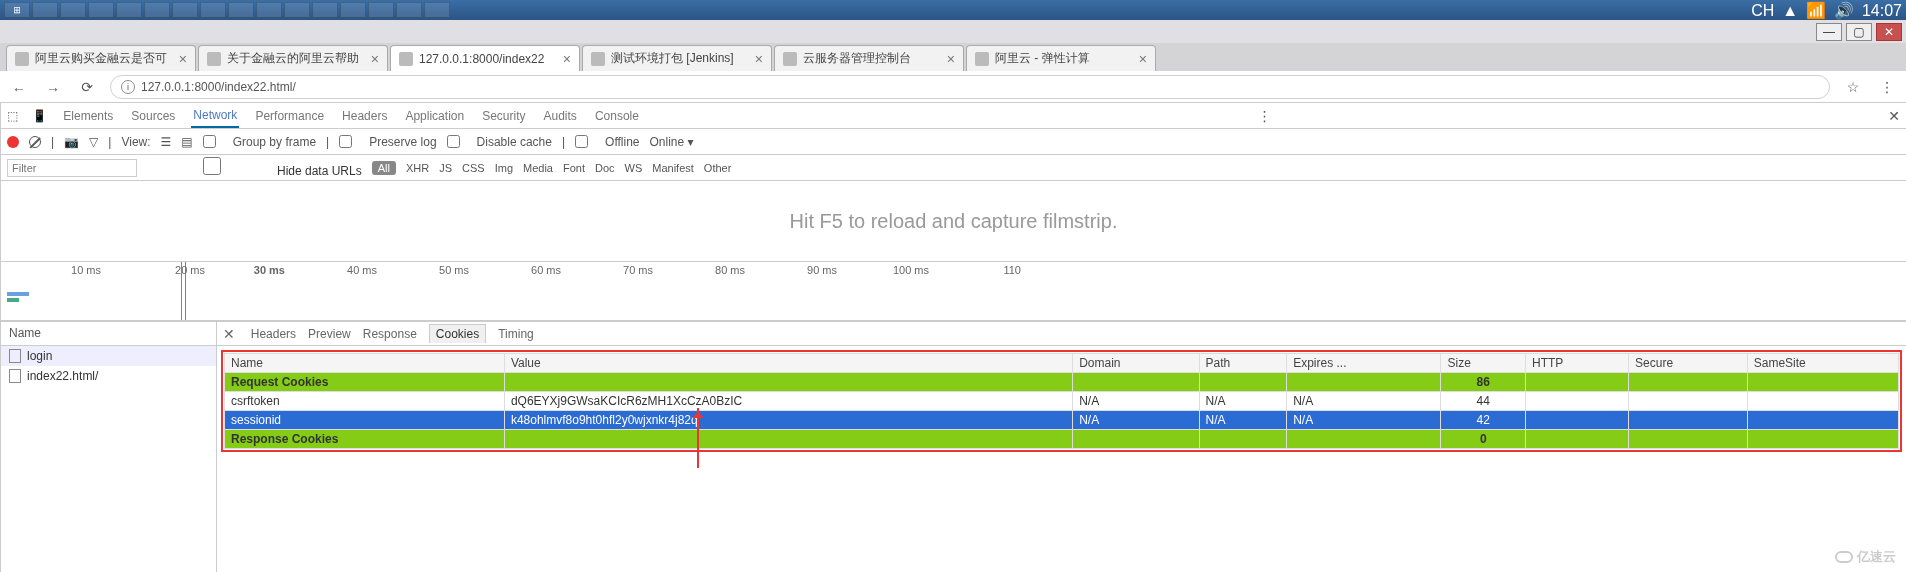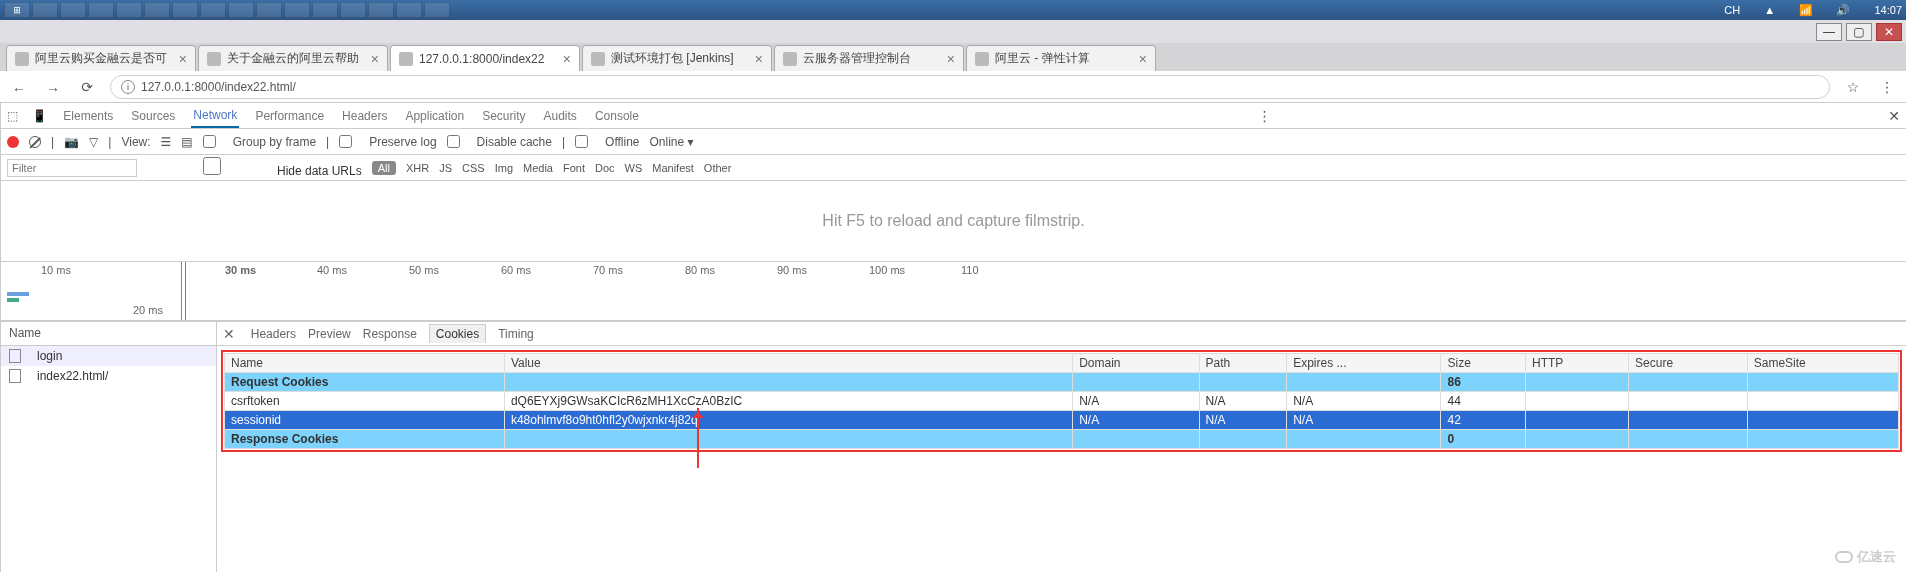--- a/index.html
+++ b/index.html
@@ -1,20 +1,20 @@
 <!DOCTYPE html>
 <html><head>
 <meta charset="utf-8">
 <style>
 *{box-sizing:border-box;margin:0;padding:0;font-family:"Segoe UI",Arial,sans-serif}
 body{width:1906px;height:572px;overflow:hidden;background:#fff;font-size:12px;color:#333}
 .taskbar{height:20px;background:linear-gradient(#3a6ea5,#2c5485);display:flex;align-items:center;padding:0 4px;gap:2px}
 .tb-btn{width:26px;height:16px;background:rgba(255,255,255,.12);border:1px solid rgba(0,0,0,.2);display:flex;align-items:center;justify-content:center;font-size:9px;color:#fff}
 .tb-spacer{flex:1}
-.tb-sys{display:flex;align-items:center;gap:24px;color:#fff;font-size:11px}
+.tb-sys{display:flex;align-items:flex-end;gap:8px;color:#fff;font-size:16px}
 .win-chrome{height:23px;background:#e0dfe3;display:flex;justify-content:flex-end;align-items:center;padding:0 4px;gap:4px}
 .wc-btn{width:26px;height:18px;display:flex;align-items:center;justify-content:center;font-size:12px;border:1px solid #888;background:#efefef}
 .wc-close{background:#c75050;color:#fff;border-color:#a33}
 .tabs-row{height:28px;background:#d4d4d6;display:flex;align-items:flex-end;padding-left:6px}
 .tab{height:26px;background:#f2f2f2;border:1px solid #aaa;border-bottom:none;border-radius:4px 4px 0 0;display:flex;align-items:center;padding:8px 8px;margin-right:2px;font-size:12px;min-width:190px;max-width:200px;color:#444;gap:6px}
 .tab.active{background:#fff}
 .tab .ico{width:14px;height:14px;background:#bbb;border-radius:2px;font-size:9px;display:flex;align-items:center;justify-content:center;color:#fff}
 .tab .title{flex:1;white-space:nowrap;overflow:hidden;text-overflow:ellipsis}
 .tab .x{color:#777;font-size:14px;cursor:pointer}
 .addr-row{height:32px;background:#fff;border-bottom:1px solid #ccc;display:flex;align-items:center;padding:0 8px;gap:12px}
@@ -31,43 +31,43 @@
 .dt-bar{height:26px;border-bottom:1px solid #ccc;display:flex;align-items:center;padding:0 6px;gap:10px;font-size:12px;color:#555}
 .dt-bar .rec{width:12px;height:12px;background:#e33;border-radius:50%}
 .dt-bar .stop{width:12px;height:12px;border:1.5px solid #555;border-radius:50%;position:relative}
 .dt-bar .stop:after{content:"";position:absolute;width:14px;height:1.5px;background:#555;top:5px;left:-2px;transform:rotate(-45deg)}
 .dt-bar .cam{color:#5078c0}
 .dt-bar label{display:flex;align-items:center;gap:17px}
 .dt-filter{height:26px;border-bottom:1px solid #ccc;display:flex;align-items:center;padding:0 6px;gap:10px}
 .dt-filter input{width:130px;height:18px;border:1px solid #ccc;padding:0 4px;font-size:11px}
 .dt-filter .pill{background:#888;color:#fff;padding:1px 6px;border-radius:3px;font-size:11px}
 .dt-filter .ftype{font-size:11px;color:#555;cursor:pointer}
-.hint{height:80px;display:flex;align-items:center;justify-content:center;color:#999;font-size:16px}
+.hint{height:80px;display:flex;align-items:center;justify-content:center;color:#999;font-size:20px}
 .timeline{height:60px;border-top:1px solid #ccc;border-bottom:1px solid #ccc;position:relative;font-size:11px;color:#666}
-.timeline .tick{position:absolute;top:2px;text-align:left;width:60px;transform:translateX(-50%)}
+.timeline .tick{position:absolute;top:2px;text-align:right;width:60px;transform:translateX(-50%)}
 .timeline .bar{position:absolute;top:30px;height:4px;background:#6aa0e0}
 .timeline .vmark{position:absolute;top:0;bottom:0;width:1px;background:#c66}
 .lower{flex:1;display:flex;border-top:1px solid #ccc}
 .names{width:216px;border-right:1px solid #ccc}
 .names-h{height:24px;border-bottom:1px solid #ccc;padding:4px 8px;font-size:12px;color:#555}
-.name-item{padding:3px 8px;font-size:12px;display:flex;align-items:center;gap:16px}
+.name-item{padding:3px 8px;font-size:12px;display:flex;align-items:center;gap:6px}
 .name-item.sel{background:#eef}
 .name-item .doc{width:12px;height:14px;border:1px solid #888}
 .detail{flex:1;display:flex;flex-direction:column}
 .detail-tabs{height:24px;border-bottom:1px solid #ccc;display:flex;align-items:center;padding:0 6px;gap:12px;font-size:12px;color:#666}
 .detail-tabs .x{font-size:14px;margin-right:4px}
 .detail-tabs .dtab.active{color:#333;background:#f0f0f0;padding:2px 6px;border:1px solid #ccc;border-bottom:none}
 .cookie-wrap{flex:1;position:relative;padding:4px;overflow:hidden}
 .cookie-box{border:2px solid #e33;padding:1px}
 .ctable{width:100%;border-collapse:collapse;font-size:12px}
 .ctable th,.ctable td{border:1px solid #ddd;padding:2px 6px;text-align:left;white-space:nowrap}
 .ctable th{background:#f5f5f5;color:#444;font-weight:normal}
-.ctable .section td{font-weight:bold;background:#7dd3fc}
+.ctable .section td{font-weight:bold;background:#84cc16}
 .ctable tr.selrow td{background:#2a6bd4;color:#fff}
-.ctable td.num{text-align:left}
+.ctable td.num{text-align:center}
 .arrow{position:absolute;left:480px;top:62px;width:2px;height:60px;background:#e33}
 .arrow:before{content:"";position:absolute;top:-2px;left:-5px;border:6px solid transparent;border-bottom-color:#e33}
 .watermark{position:absolute;right:10px;bottom:6px;color:#ccc;font-size:13px;font-weight:bold;display:flex;align-items:center;gap:4px}
 .watermark .logo{width:18px;height:12px;border:2px solid #ccc;border-radius:6px}
 </style>
 </head>
 <body>
 
 <div class="taskbar">
   <div class="tb-btn">⊞</div>
@@ -206,21 +206,21 @@
     </div>
 
     <div class="hint">Hit F5 to reload and capture filmstrip.</div>
 
     <div class="timeline" id="timeline">
       <div class="bar" style="left:6px;width:22px"></div>
       <div class="bar" style="left:6px;top:36px;width:12px;background:#4a8"></div>
       <div class="vmark" style="left:180px"></div>
       <div class="vmark" style="left:184px;background:#39c"></div>
     <div class="tick" style="left: 70px;">10 ms</div>
-        <div class="tick" style="left: 162px; margin-top: 40px;">20 ms</div>
+        <div class="tick" style="left: 174px;">20 ms</div>
         <div class="tick" style="left: 254px; font-weight: bold;">30 ms</div>
         <div class="tick" style="left: 346px;">40 ms</div>
         <div class="tick" style="left: 438px;">50 ms</div>
         <div class="tick" style="left: 530px;">60 ms</div>
         <div class="tick" style="left: 622px;">70 ms</div>
         <div class="tick" style="left: 714px;">80 ms</div>
         <div class="tick" style="left: 806px;">90 ms</div>
         <div class="tick" style="left: 898px;">100 ms</div>
         <div class="tick" style="left: 990px;">110</div>
       </div>

